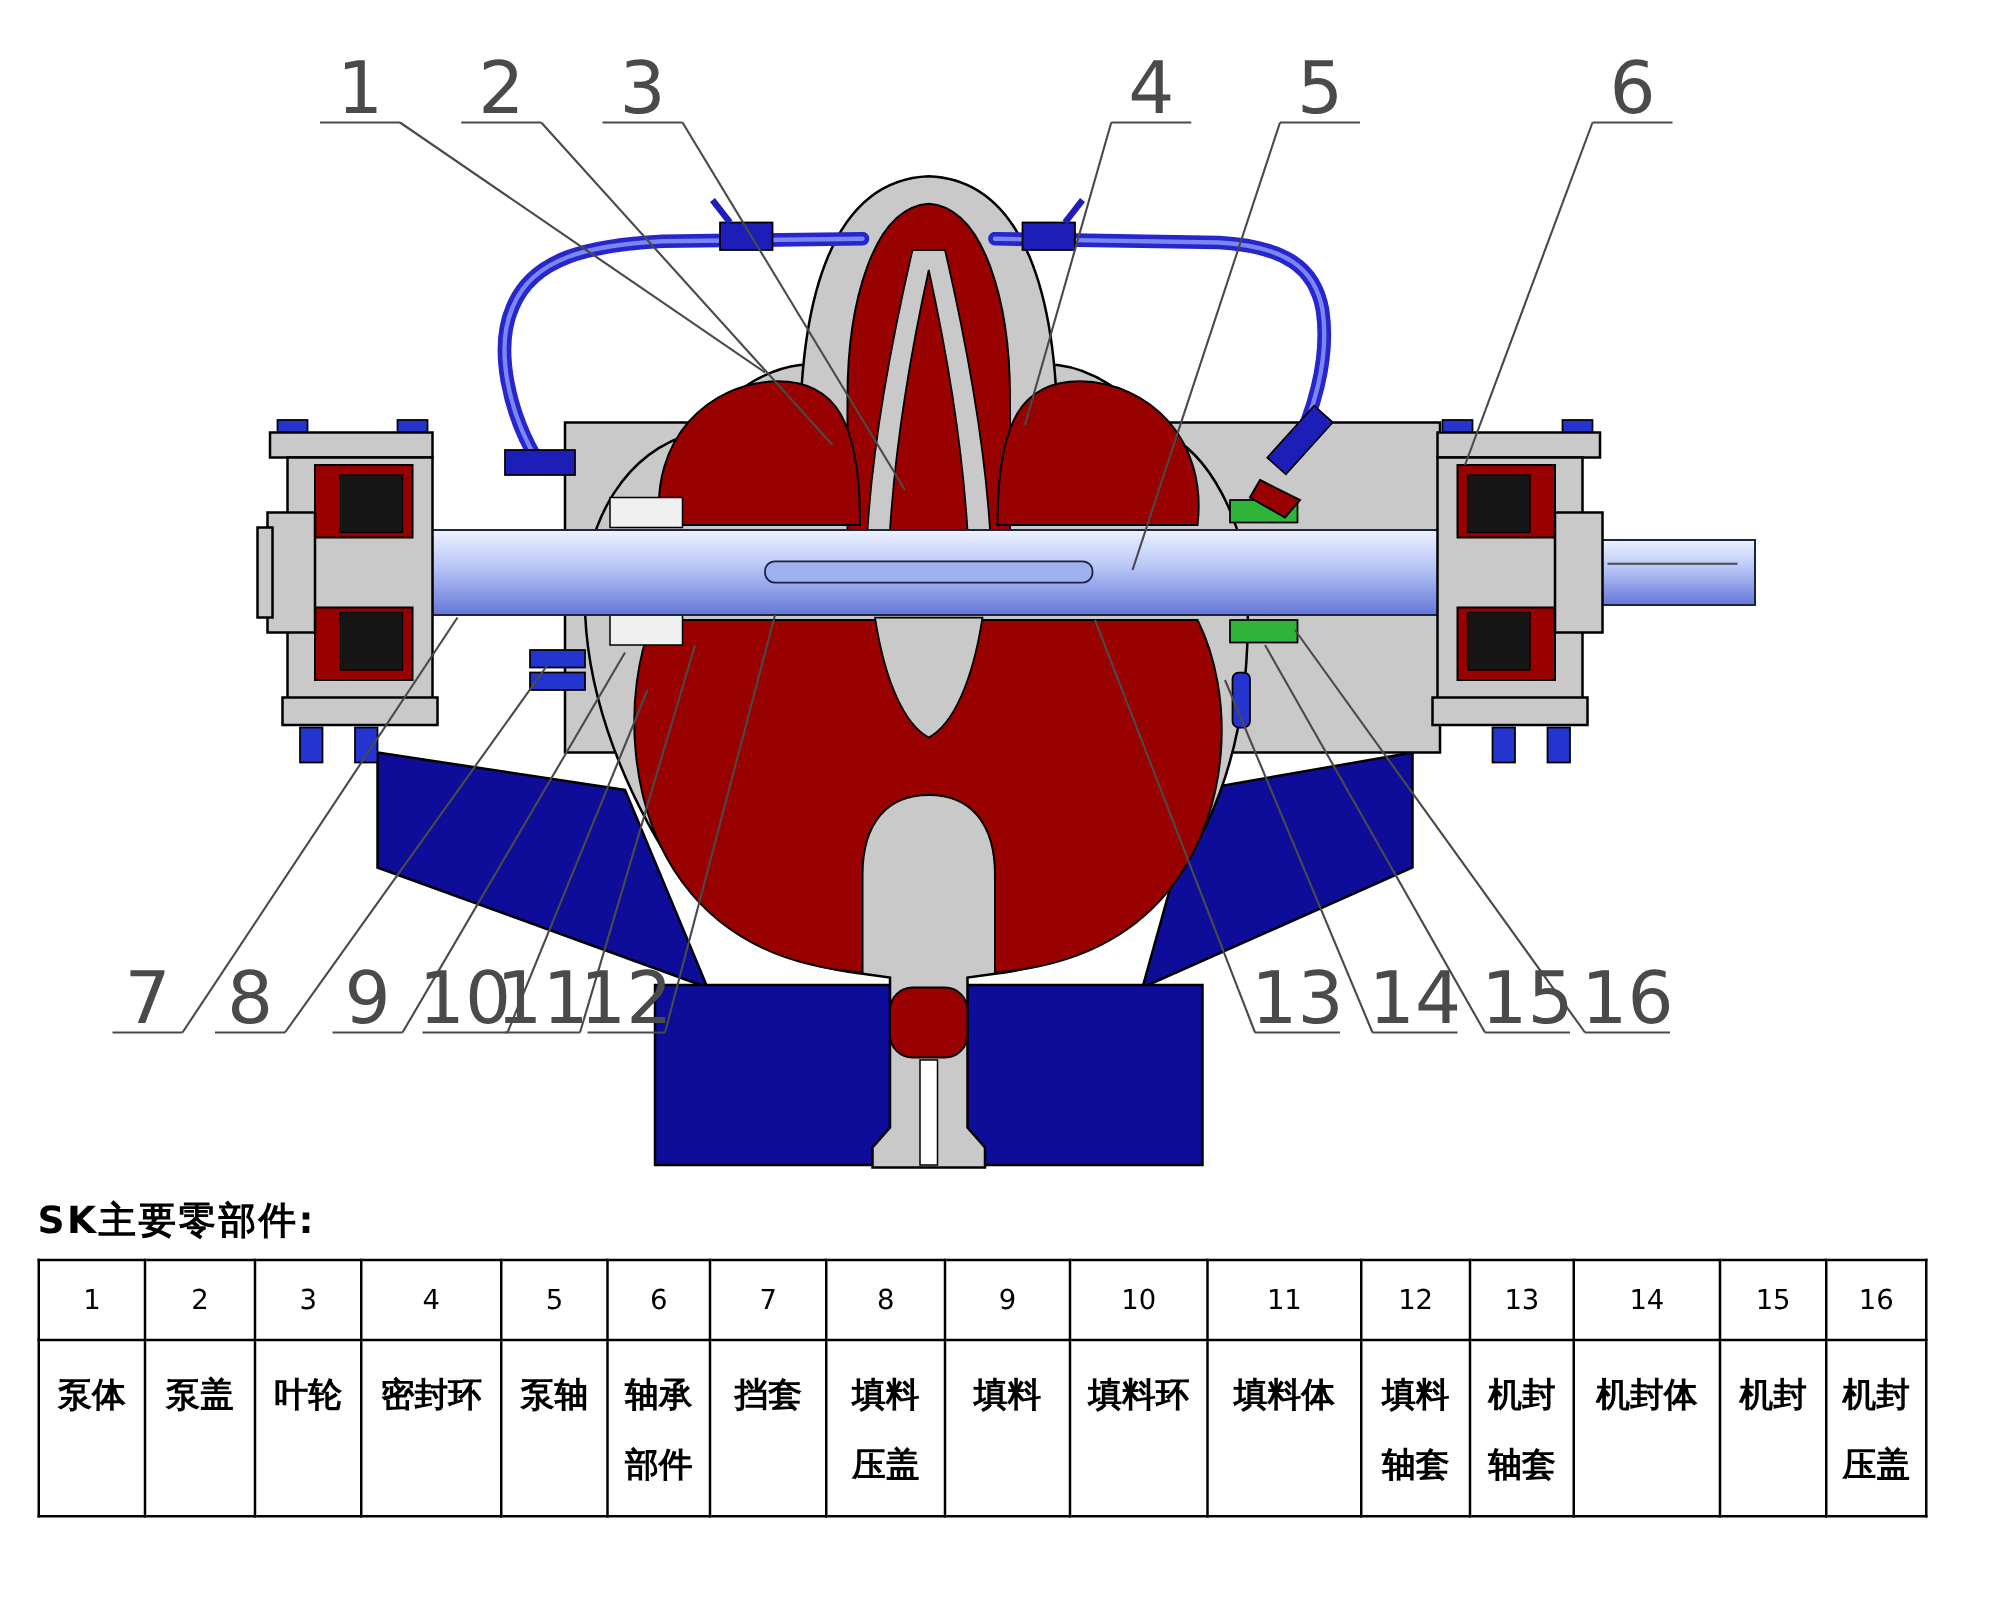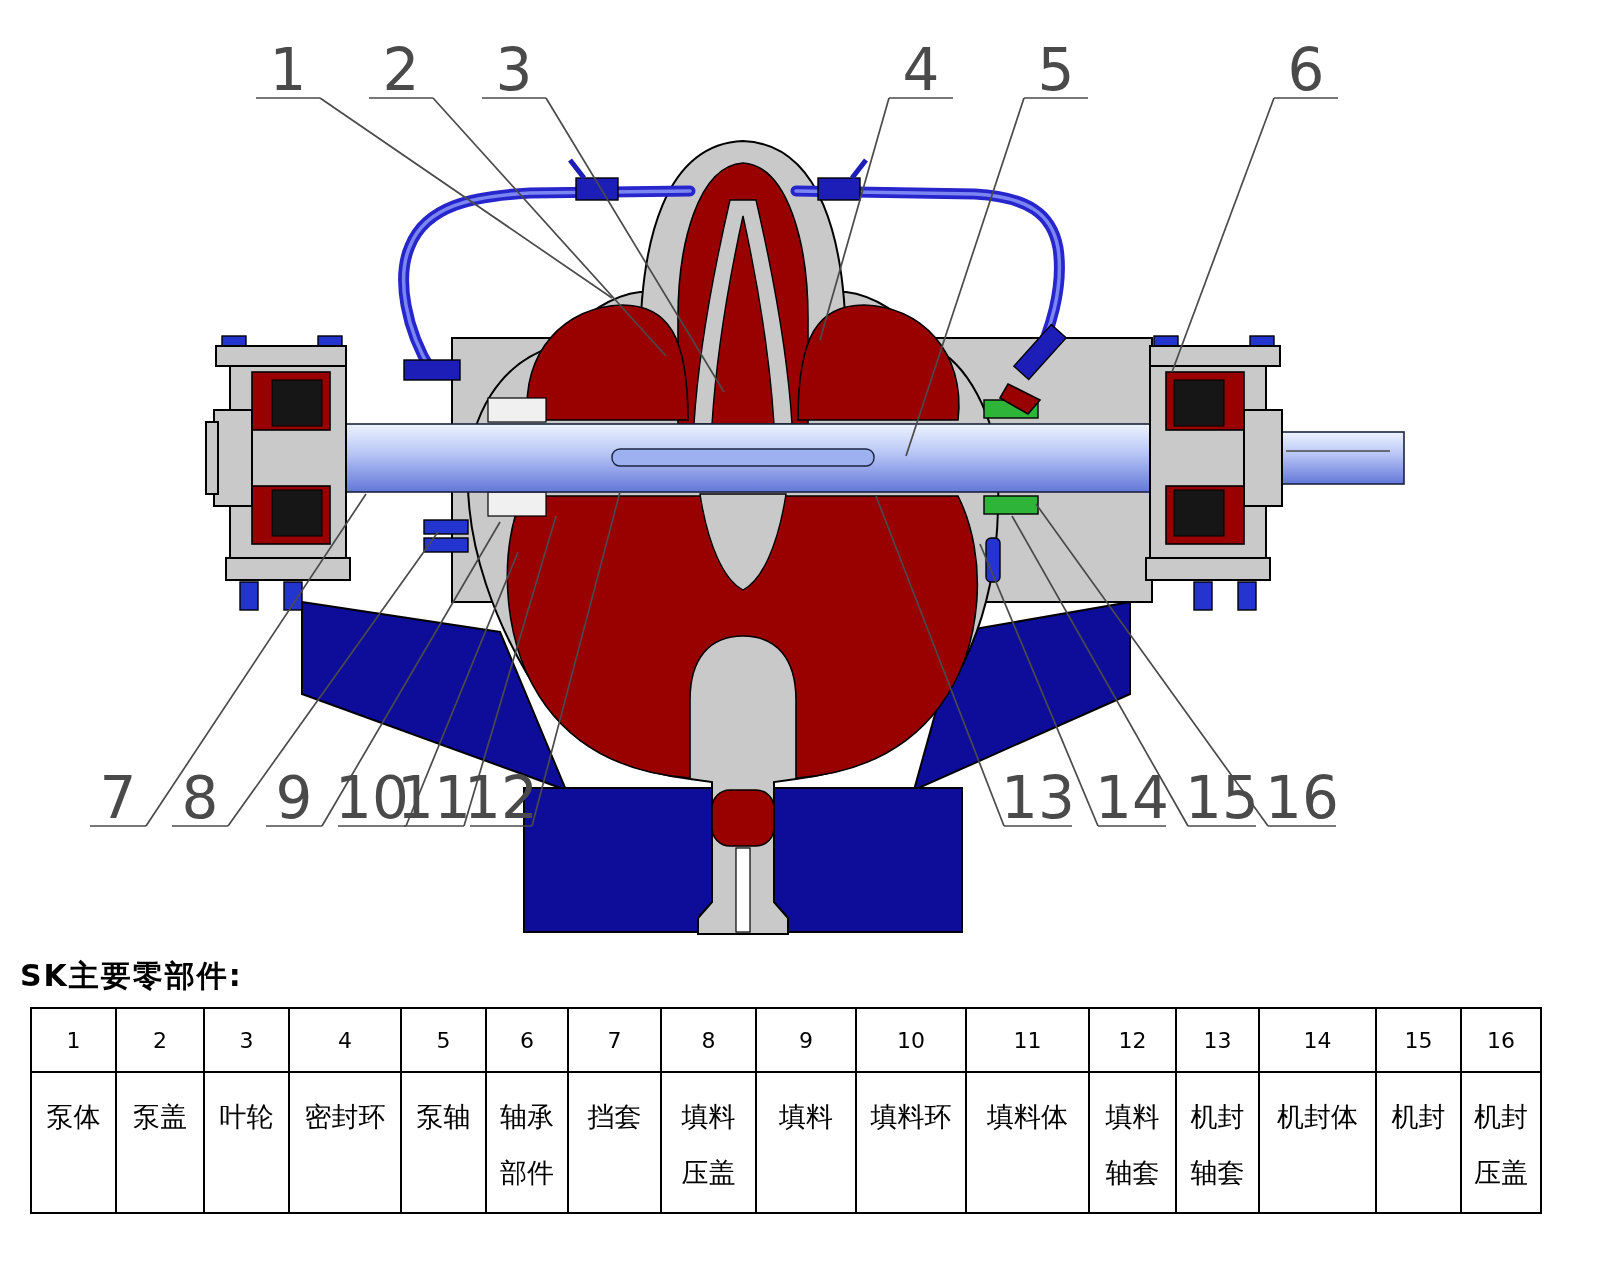--- a/index.html
+++ b/index.html
@@ -25,32 +25,32 @@
   .packing{fill:#f0f0f0;stroke:#000;stroke-width:1.2;}
   .whitepart{fill:#ffffff;stroke:#000;stroke-width:1.2;}
   .shaft{fill:url(#shaftGrad);stroke:#1b2440;stroke-width:1.6;}
   .keyway{fill:#9db0f0;stroke:#1b2440;stroke-width:1.4;}
   .leader{stroke:#4a4a4a;stroke-width:1.7;fill:none;}
   .callout-num{font-size:58px;fill:#4a4a4a;font-family:"DejaVu Sans",sans-serif;}
 
   
   .title{
     font-size:30px;font-weight:800;letter-spacing:2px;
-    margin:12px 0 10px 20px;
+    margin:12px 0 10px 30px;
   }
   table.parts{
     border-collapse:collapse;table-layout:fixed;
     margin-left:30px;width:1510px;
   }
   table.parts td{
     border:2px solid #000;text-align:center;overflow:hidden;
   }
   td.num{height:60px;font-size:22px;font-weight:400;vertical-align:middle;}
   td.name{
-    height:122px;font-size:27px;font-weight:400;
+    height:122px;font-size:27px;font-weight:700;
     vertical-align:top;padding-top:16px;line-height:56px;
     white-space:pre-line;
   }
 </style>
 </head>
 <body>
 
 <div class="drawing">
 <svg width="1600" height="944" viewBox="0 0 1600 944">
   <defs>

